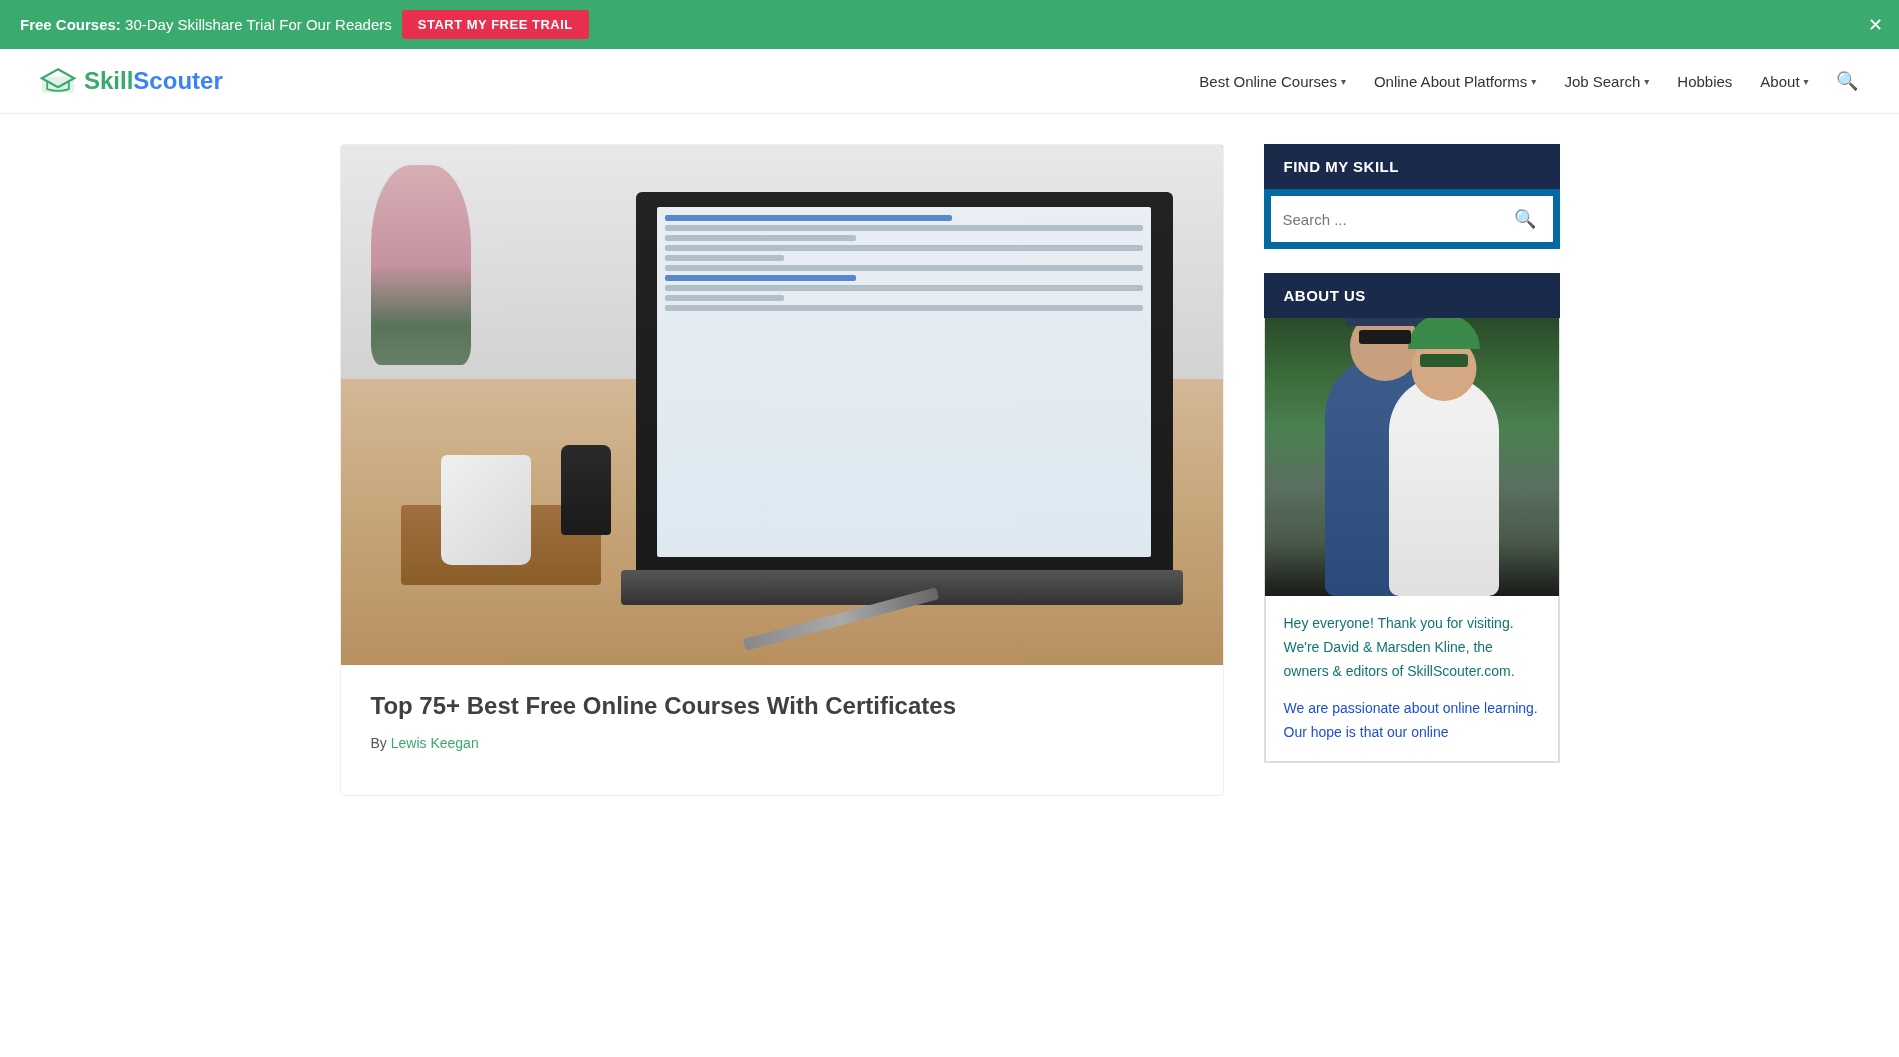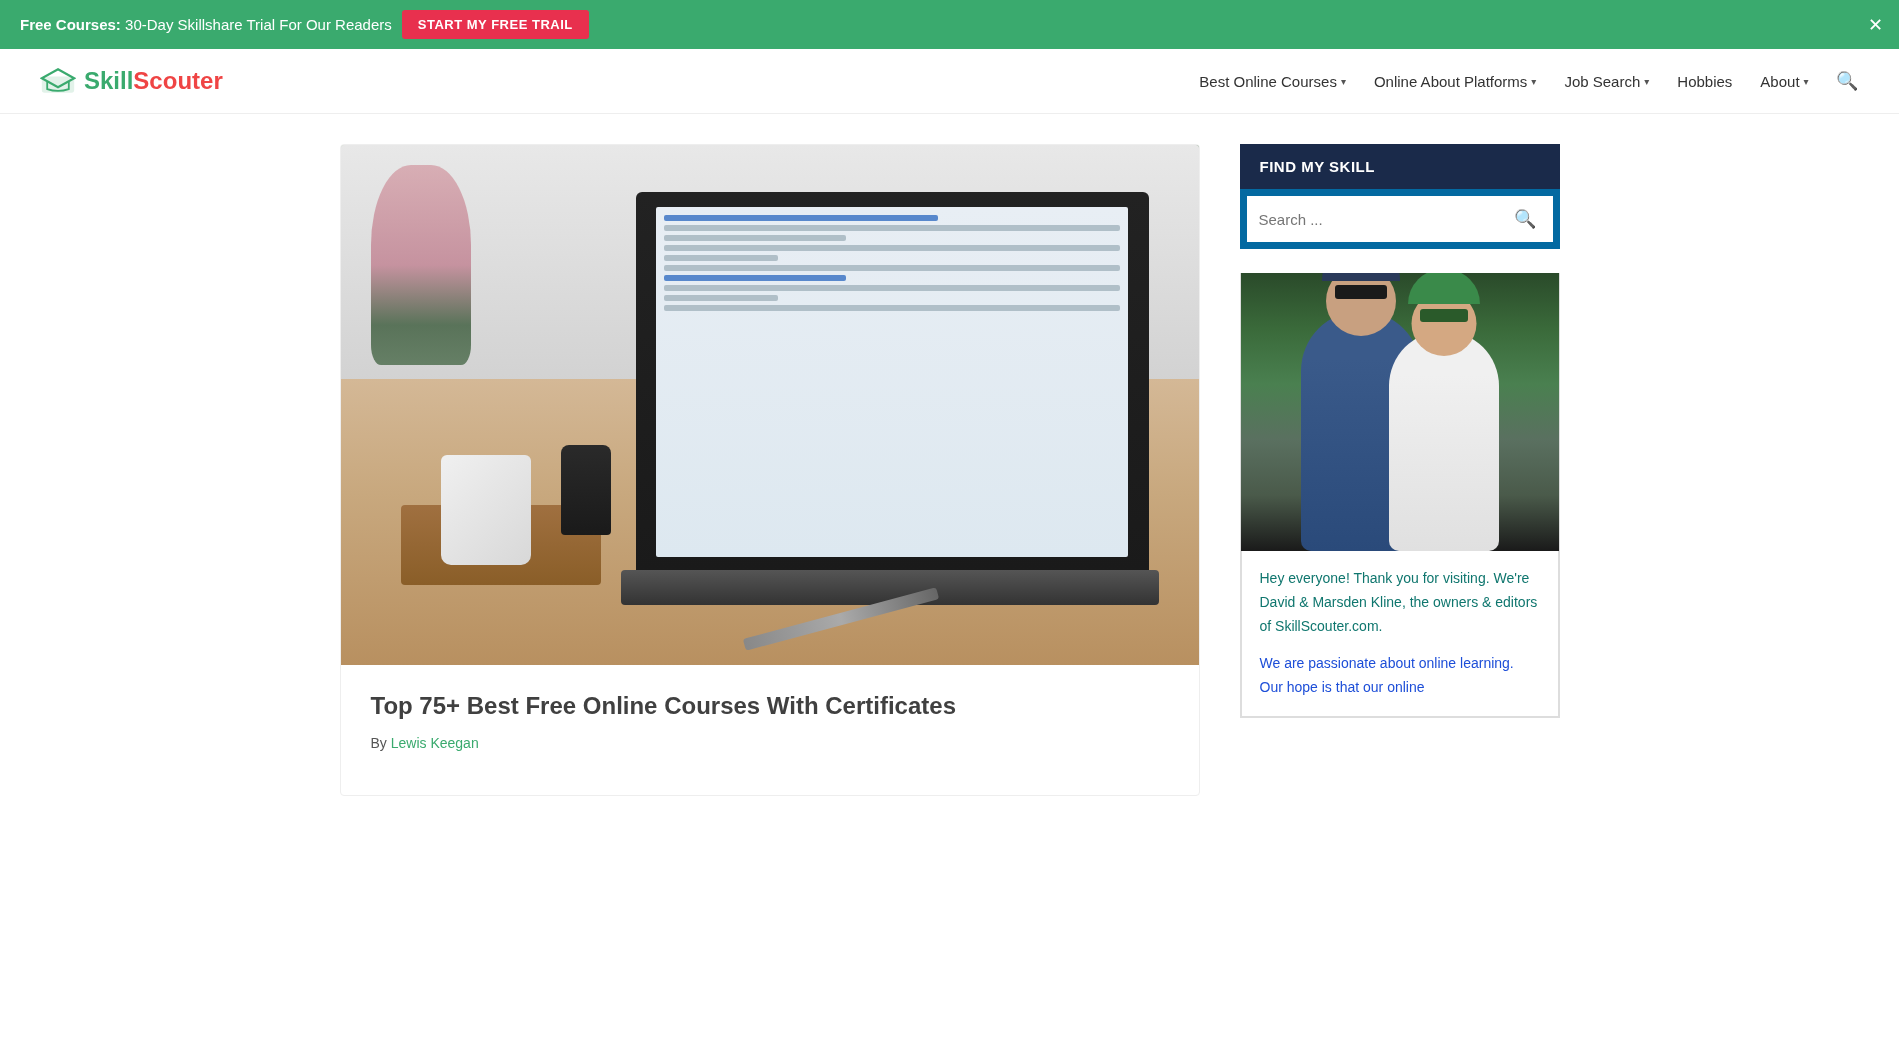--- a/index.html
+++ b/index.html
@@ -60,21 +60,21 @@
       text-decoration: none;
       color: #3aaa6e;
       font-size: 24px;
       font-weight: 700;
     }
     .logo-icon {
       width: 36px;
       height: 28px;
     }
     .logo-text-skill { color: #3aaa6e; }
-    .logo-text-scouter { color: #ef4444; }
+    .logo-text-scouter { color: #3b82f6; }
 
     nav {
       display: flex;
       align-items: center;
       gap: 28px;
       justify-content: center;
     }
     .nav-item {
       display: flex;
       align-items: center;
@@ -255,21 +255,21 @@
       font-size: 14px;
       color: #555;
     }
     .article-author a {
       color: #3aaa6e;
       text-decoration: none;
     }
 
     
     .sidebar {
-      width: 320px;
+      width: 296px;
       flex-shrink: 0;
       display: flex;
       flex-direction: column;
       gap: 0;
     }
 
     .sidebar-widget {
       margin-bottom: 24px;
     }
 
@@ -516,20 +516,21 @@
       <div class="widget-title">FIND MY SKILL</div>
       <div class="search-input-container search-widget">
         <input class="search-input" type="text" placeholder="Search ..." style="">
         <button class="search-submit-btn">
           <span>🔍</span>
         </button>
       </div>
     </div>
 
     <div class="sidebar-widget">
+      <div class="widget-title">ABOUT US</div>
       <div class="about-image-container">
         <div class="about-image">
 
           <div class="person-left">
             <div class="sunglasses-left"></div>
           </div>
           <div class="person-right">
             <div class="sunglasses-right"></div>
           </div>
         </div>

